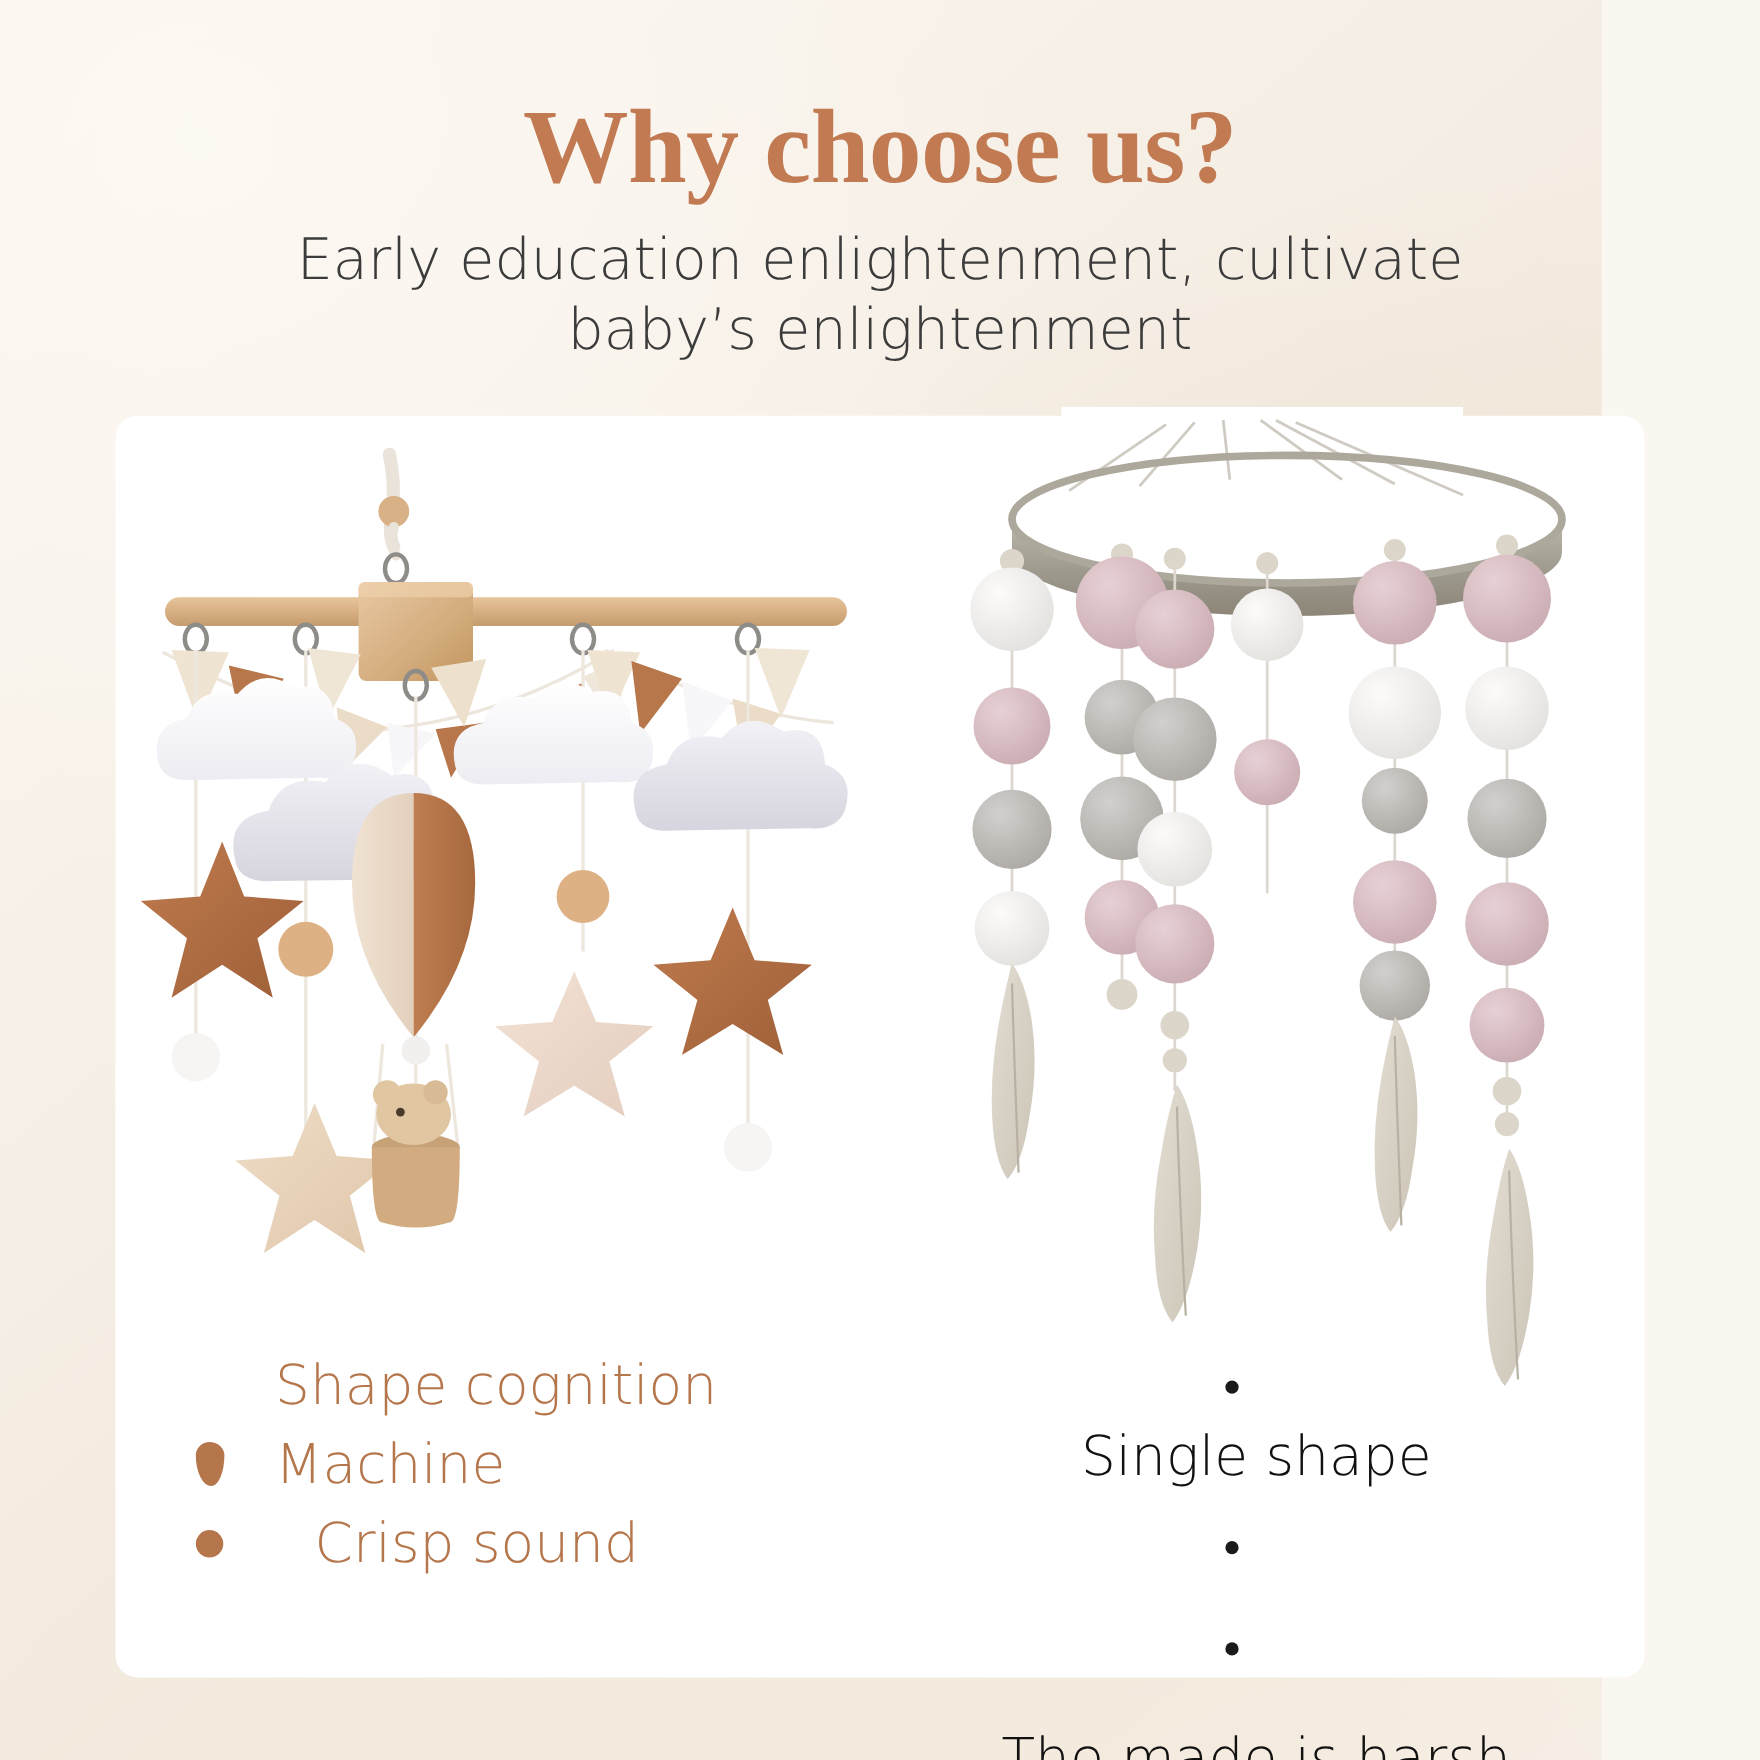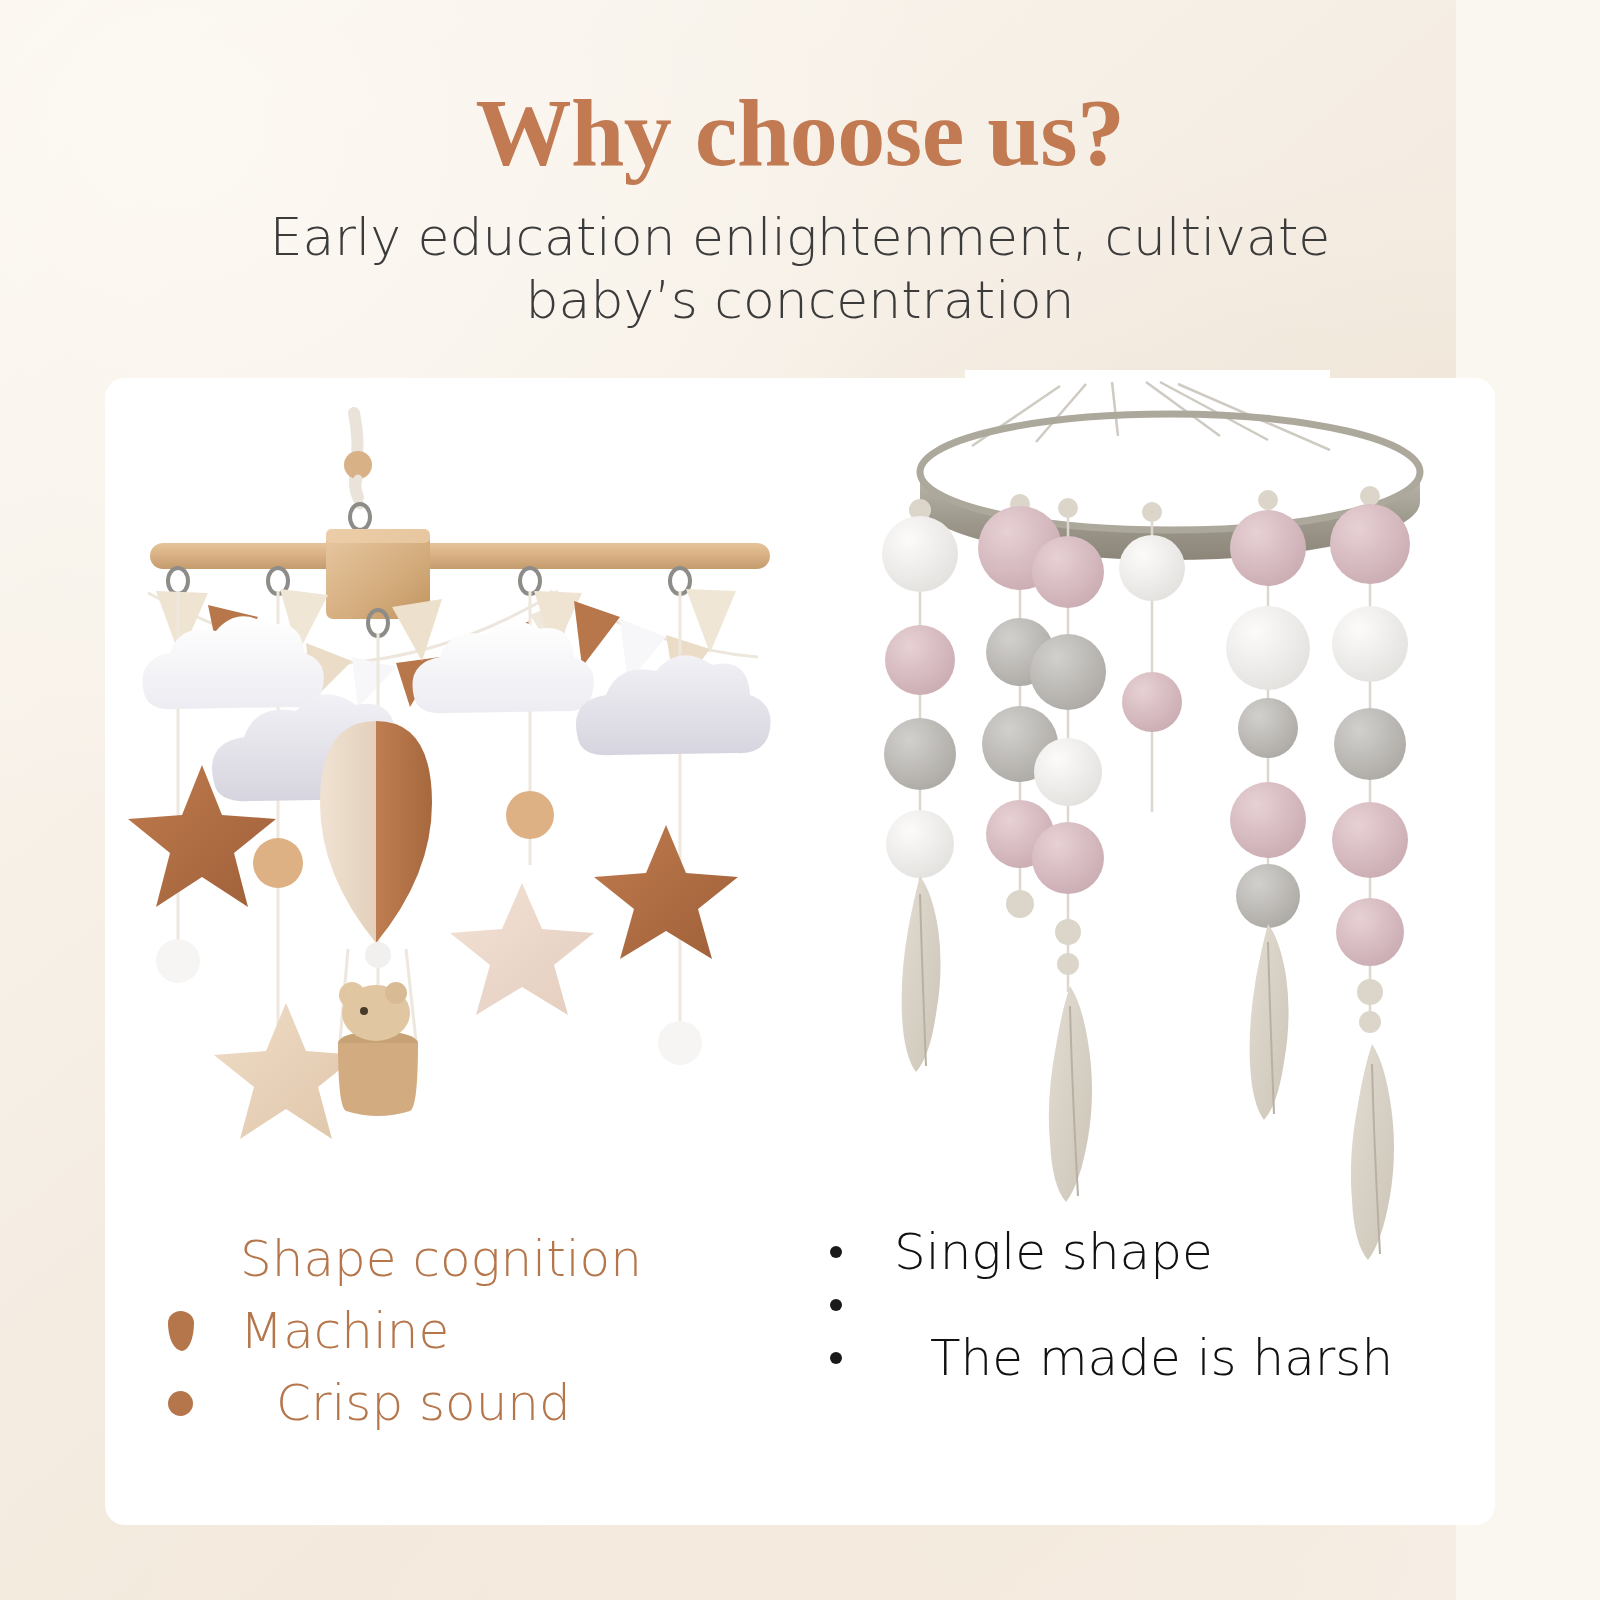--- a/index.html
+++ b/index.html
@@ -79,21 +79,21 @@
     position: absolute;
     overflow: visible;
   }
   #product-left  { left: 130px; top: 395px; width: 660px; height: 760px; }
   #product-right { left: 860px; top: 372px; width: 620px; height: 790px; }
 
   svg { display: block; overflow: visible; }
 
   
   .feature-col { position: absolute; }
-  #features-left  { left: 168px;  top: 1232px; width: 600px; }
+  #features-left  { left: 178px;  top: 1232px; width: 600px; }
   #features-right { left: 822px;  top: 1225px; width: 640px; }
 
   .feature-row {
     display: flex;
     align-items: center;
     margin-bottom: 16px;
   }
   .feature-row:last-child { margin-bottom: 0; gap: 36px; }
 
   .bullet-slot {
@@ -131,32 +131,32 @@
     font-family: "DejaVu Sans", "Liberation Sans", sans-serif;
     font-weight: 300;
     font-size: 50px;
     line-height: 1.08;
     white-space: nowrap;
   }
   .pro .feature-text { color: #B5764C; }
   .con .feature-text { color: #111111; }
 
   #features-left .feature-row { margin-bottom: 18px; }
-  #features-right .feature-row { margin-bottom: 20px; }
+  #features-right .feature-row { margin-bottom: 20px; flex-direction: column; }
 </style>
 </head>
 <body>
 
 <div id="page">
 
   <div id="header">
     <h1 id="title">Why choose us?</h1>
     <p id="subtitle">
       <span>Early education enlightenment, cultivate</span><br>
-      <span>baby’s concentration</span>
+      <span>baby’s enlightenment</span>
     </p>
   </div>
 
   <div id="card"></div>
   <div id="card-overflow-band"></div>
 
   <div class="product" id="product-left">
     <svg width="660" height="760" viewBox="0 0 660 760">
       <defs>
         <linearGradient id="woodBar" x1="0" y1="0" x2="0" y2="1">

